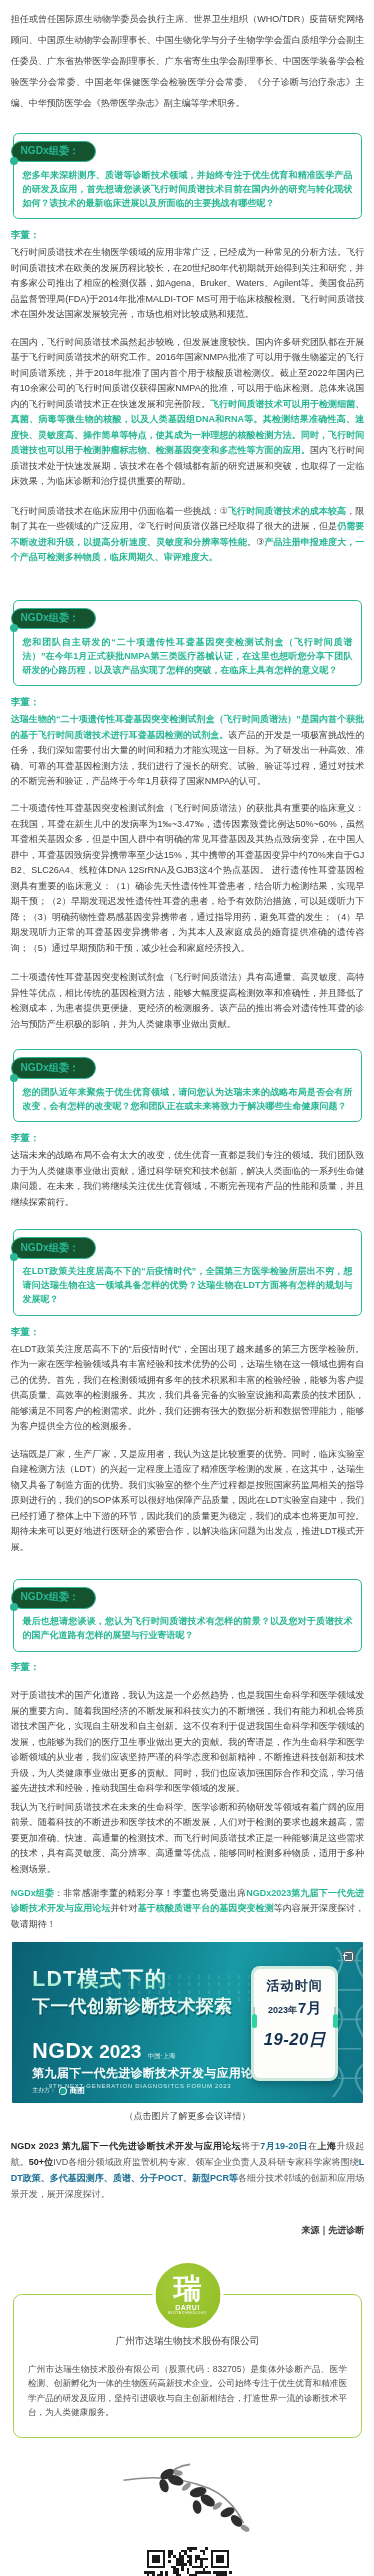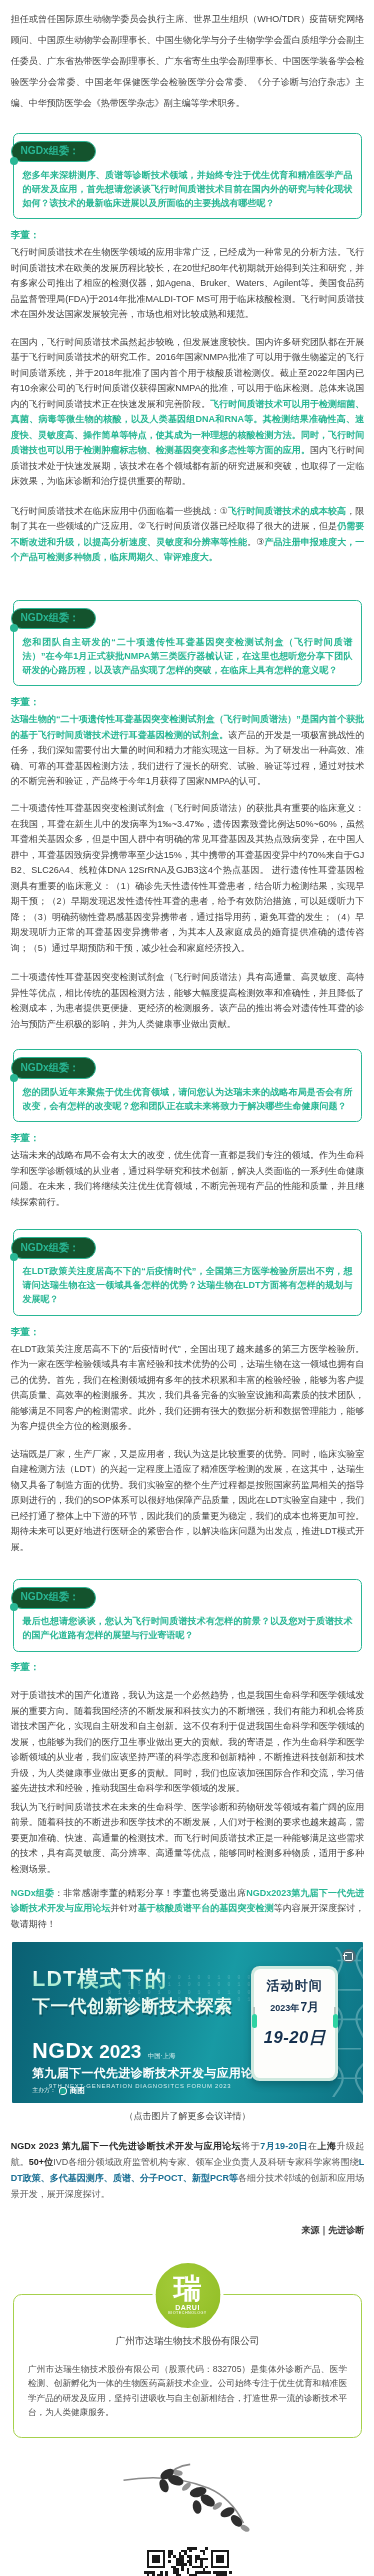--- a/index.html
+++ b/index.html
@@ -53,21 +53,21 @@
   .org-mark{display:inline-block;width:8.6px;height:8.6px;border-radius:50%;background:#fff;margin:0 2.7px;position:relative;}
   .org-mark::after{content:"";position:absolute;left:1.6px;top:1.6px;width:5.4px;height:5.4px;border-radius:50% 50% 50% 0;background:#18a08f;}
   .org-name{font-size:7.5px;font-weight:bold;color:#fff;}
   .share-icon{position:absolute;right:7.5px;top:7.5px;width:14px;height:14px;border-radius:50%;background:rgba(90,100,110,.75);display:flex;align-items:center;justify-content:center;}
   .share-icon i{display:block;width:6.4px;height:6.4px;border:1.1px solid #fff;border-radius:1.6px;position:relative;}
   .share-icon i::after{content:"";position:absolute;left:-2.7px;top:1.6px;width:4.8px;height:1.1px;background:#fff;}
   .calendar{position:absolute;right:24.6px;top:23.6px;width:81px;height:109px;background:#cfe9df;border-radius:8.6px;padding:3.2px;box-shadow:0 3.2px 7.5px rgba(0,40,45,.3);}
   .cal-inner{position:relative;width:100%;height:100%;background:#fdfdfb;border-radius:6.4px;text-align:center;}
   .cal-t{padding-top:8.6px;font-size:13px;font-weight:bold;color:#15304e;letter-spacing:1.1px;}
   .cal-d{margin-top:3.2px;font-size:9px;font-weight:bold;color:#15304e;}
-  .cal-m{font-size:12px;margin-left:1.1px;}
+  .cal-m{font-size:15px;margin-left:1.1px;}
   .cal-days{margin-top:11.8px;font-size:16.6px;font-weight:bold;color:#15304e;letter-spacing:0.5px;font-style:italic;}
   .pill{position:absolute;width:5.4px;height:14px;border-radius:3.2px;background:#2ed3a2;top:45px;}
   .pl{left:-2.7px;} .pr{right:-2.7px;}
   .pill::before{content:"";position:absolute;top:-6.4px;left:1.6px;width:1.6px;height:6.4px;background:#b9c9c3;}
   .helix{position:absolute;right:-5.4px;top:5.4px;opacity:.35;}
 
   .caption{margin-top:7.5px;text-align:center;font-size:9px;color:#3f3f3f;}
   .post-para{margin-top:15px;line-height:16px;}
   .source{margin:21.4px 10.7px 0;text-align:right;font-size:9px;font-weight:bold;color:#3a3a3a;}
 
@@ -116,21 +116,21 @@
   <p class="para ans-p"><span class="run-g">达瑞生物的“二十项遗传性耳聋基因突变检测试剂盒（飞行时间质谱法）”是国内首个获批的基于飞行时间质谱技术进行耳聋基因检测的试剂盒。</span><span class="run-n">该产品的开发是一项极富挑战性的任务，我们深知需要付出大量的时间和精力才能实现这一目标。为了研发出一种高效、准确、可靠的耳聋基因检测方法，我们进行了漫长的研究、试验、验证等过程，通过对技术的不断完善和验证，产品终于今年1月获得了国家NMPA的认可。</span></p>
   <p class="para ans-p" style="margin-top:11.8px"><span class="run-n">二十项遗传性耳聋基因突变检测试剂盒（飞行时间质谱法）的获批具有重要的临床意义：在我国，耳聋在新生儿中的发病率为1‰~3.47‰，遗传因素致聋比例达50%~60%，虽然耳聋相关基因众多，但是中国人群中有明确的常见耳聋基因及其热点致病变异，在中国人群中，耳聋基因致病变异携带率至少达15%，其中携带的耳聋基因变异中约70%来自于GJB2、SLC26A4、线粒体DNA 12SrRNA及GJB3这4个热点基因。 进行遗传性耳聋基因检测具有重要的临床意义：（1）确诊先天性遗传性耳聋患者，结合听力检测结果，实现早期干预；（2）早期发现迟发性遗传性耳聋的患者，给予有效防治措施，可以延缓听力下降；（3）明确药物性聋易感基因变异携带者，通过指导用药，避免耳聋的发生；（4）早期发现听力正常的耳聋基因变异携带者，为其本人及家庭成员的婚育提供准确的遗传咨询；（5）通过早期预防和干预，减少社会和家庭经济投入。</span></p>
   <p class="para ans-gap"><span class="run-n">二十项遗传性耳聋基因突变检测试剂盒（飞行时间质谱法）具有高通量、高灵敏度、高特异性等优点，相比传统的基因检测方法，能够大幅度提高检测效率和准确性，并且降低了检测成本，为患者提供更便捷、更经济的检测服务。该产品的推出将会对遗传性耳聋的诊治与预防产生积极的影响，并为人类健康事业做出贡献。</span></p>
 
   <div class="sp32"></div>
   <div class="qa-box">
     <div class="qa-pill"><span>NGDx组委：</span></div>
     <div class="qa-question"><span class="run-g">您的团队近年来聚焦于优生优育领域，请问您认为达瑞未来的战略布局是否会有所改变，会有怎样的改变呢？您和团队正在或未来将致力于解决哪些生命健康问题？</span></div>
   </div>
   <div class="ans-label">李董：</div>
-  <p class="para ans-p"><span class="run-n">达瑞未来的战略布局不会有太大的改变，优生优育一直都是我们专注的领域。作为生命科学和医学诊断领域的从业者，通过科学研究和技术创新，解决人类面临的一系列生命健康问题。在未来，我们将继续关注优生优育领域，不断完善现有产品的性能和质量，并且继续探索前行。</span></p>
+  <p class="para ans-p"><span class="run-n">达瑞未来的战略布局不会有太大的改变，优生优育一直都是我们专注的领域。我们团队致力于为人类健康事业做出贡献，通过科学研究和技术创新，解决人类面临的一系列生命健康问题。在未来，我们将继续关注优生优育领域，不断完善现有产品的性能和质量，并且继续探索前行。</span></p>
 
   <div class="sp36"></div>
   <div class="qa-box">
     <div class="qa-pill"><span>NGDx组委：</span></div>
     <div class="qa-question"><span class="run-g">在LDT政策关注度居高不下的“后疫情时代”，全国第三方医学检验所层出不穷，想请问达瑞生物在这一领域具备怎样的优势？达瑞生物在LDT方面将有怎样的规划与发展呢？</span></div>
   </div>
   <div class="ans-label">李董：</div>
   <p class="para ans-p"><span class="run-n">在LDT政策关注度居高不下的“后疫情时代”，全国出现了越来越多的第三方医学检验所。作为一家在医学检验领域具有丰富经验和技术优势的公司，达瑞生物在这一领域也拥有自己的优势。首先，我们在检测领域拥有多年的技术积累和丰富的检验经验，能够为客户提供高质量、高效率的检测服务。其次，我们具备完备的实验室设施和高素质的技术团队，能够满足不同客户的检测需求。此外，我们还拥有强大的数据分析和数据管理能力，能够为客户提供全方位的检测服务。</span></p>
   <p class="para ans-p" style="margin-top:11.8px"><span class="run-n">达瑞既是厂家，生产厂家，又是应用者，我认为这是比较重要的优势。同时，临床实验室自建检测方法（LDT）的兴起一定程度上适应了精准医学检测的发展，在这其中，达瑞生物又具备了制造方面的优势。我们实验室的整个生产过程都是按照国家药监局相关的指导原则进行的，我们的SOP体系可以很好地保障产品质量，因此在LDT实验室自建中，我们已经打通了整体上中下游的环节，因此我们的质量更为稳定，我们的成本也将更加可控。期待未来可以更好地进行医研企的紧密合作，以解决临床问题为出发点，推进LDT模式开展。</span></p>
 

